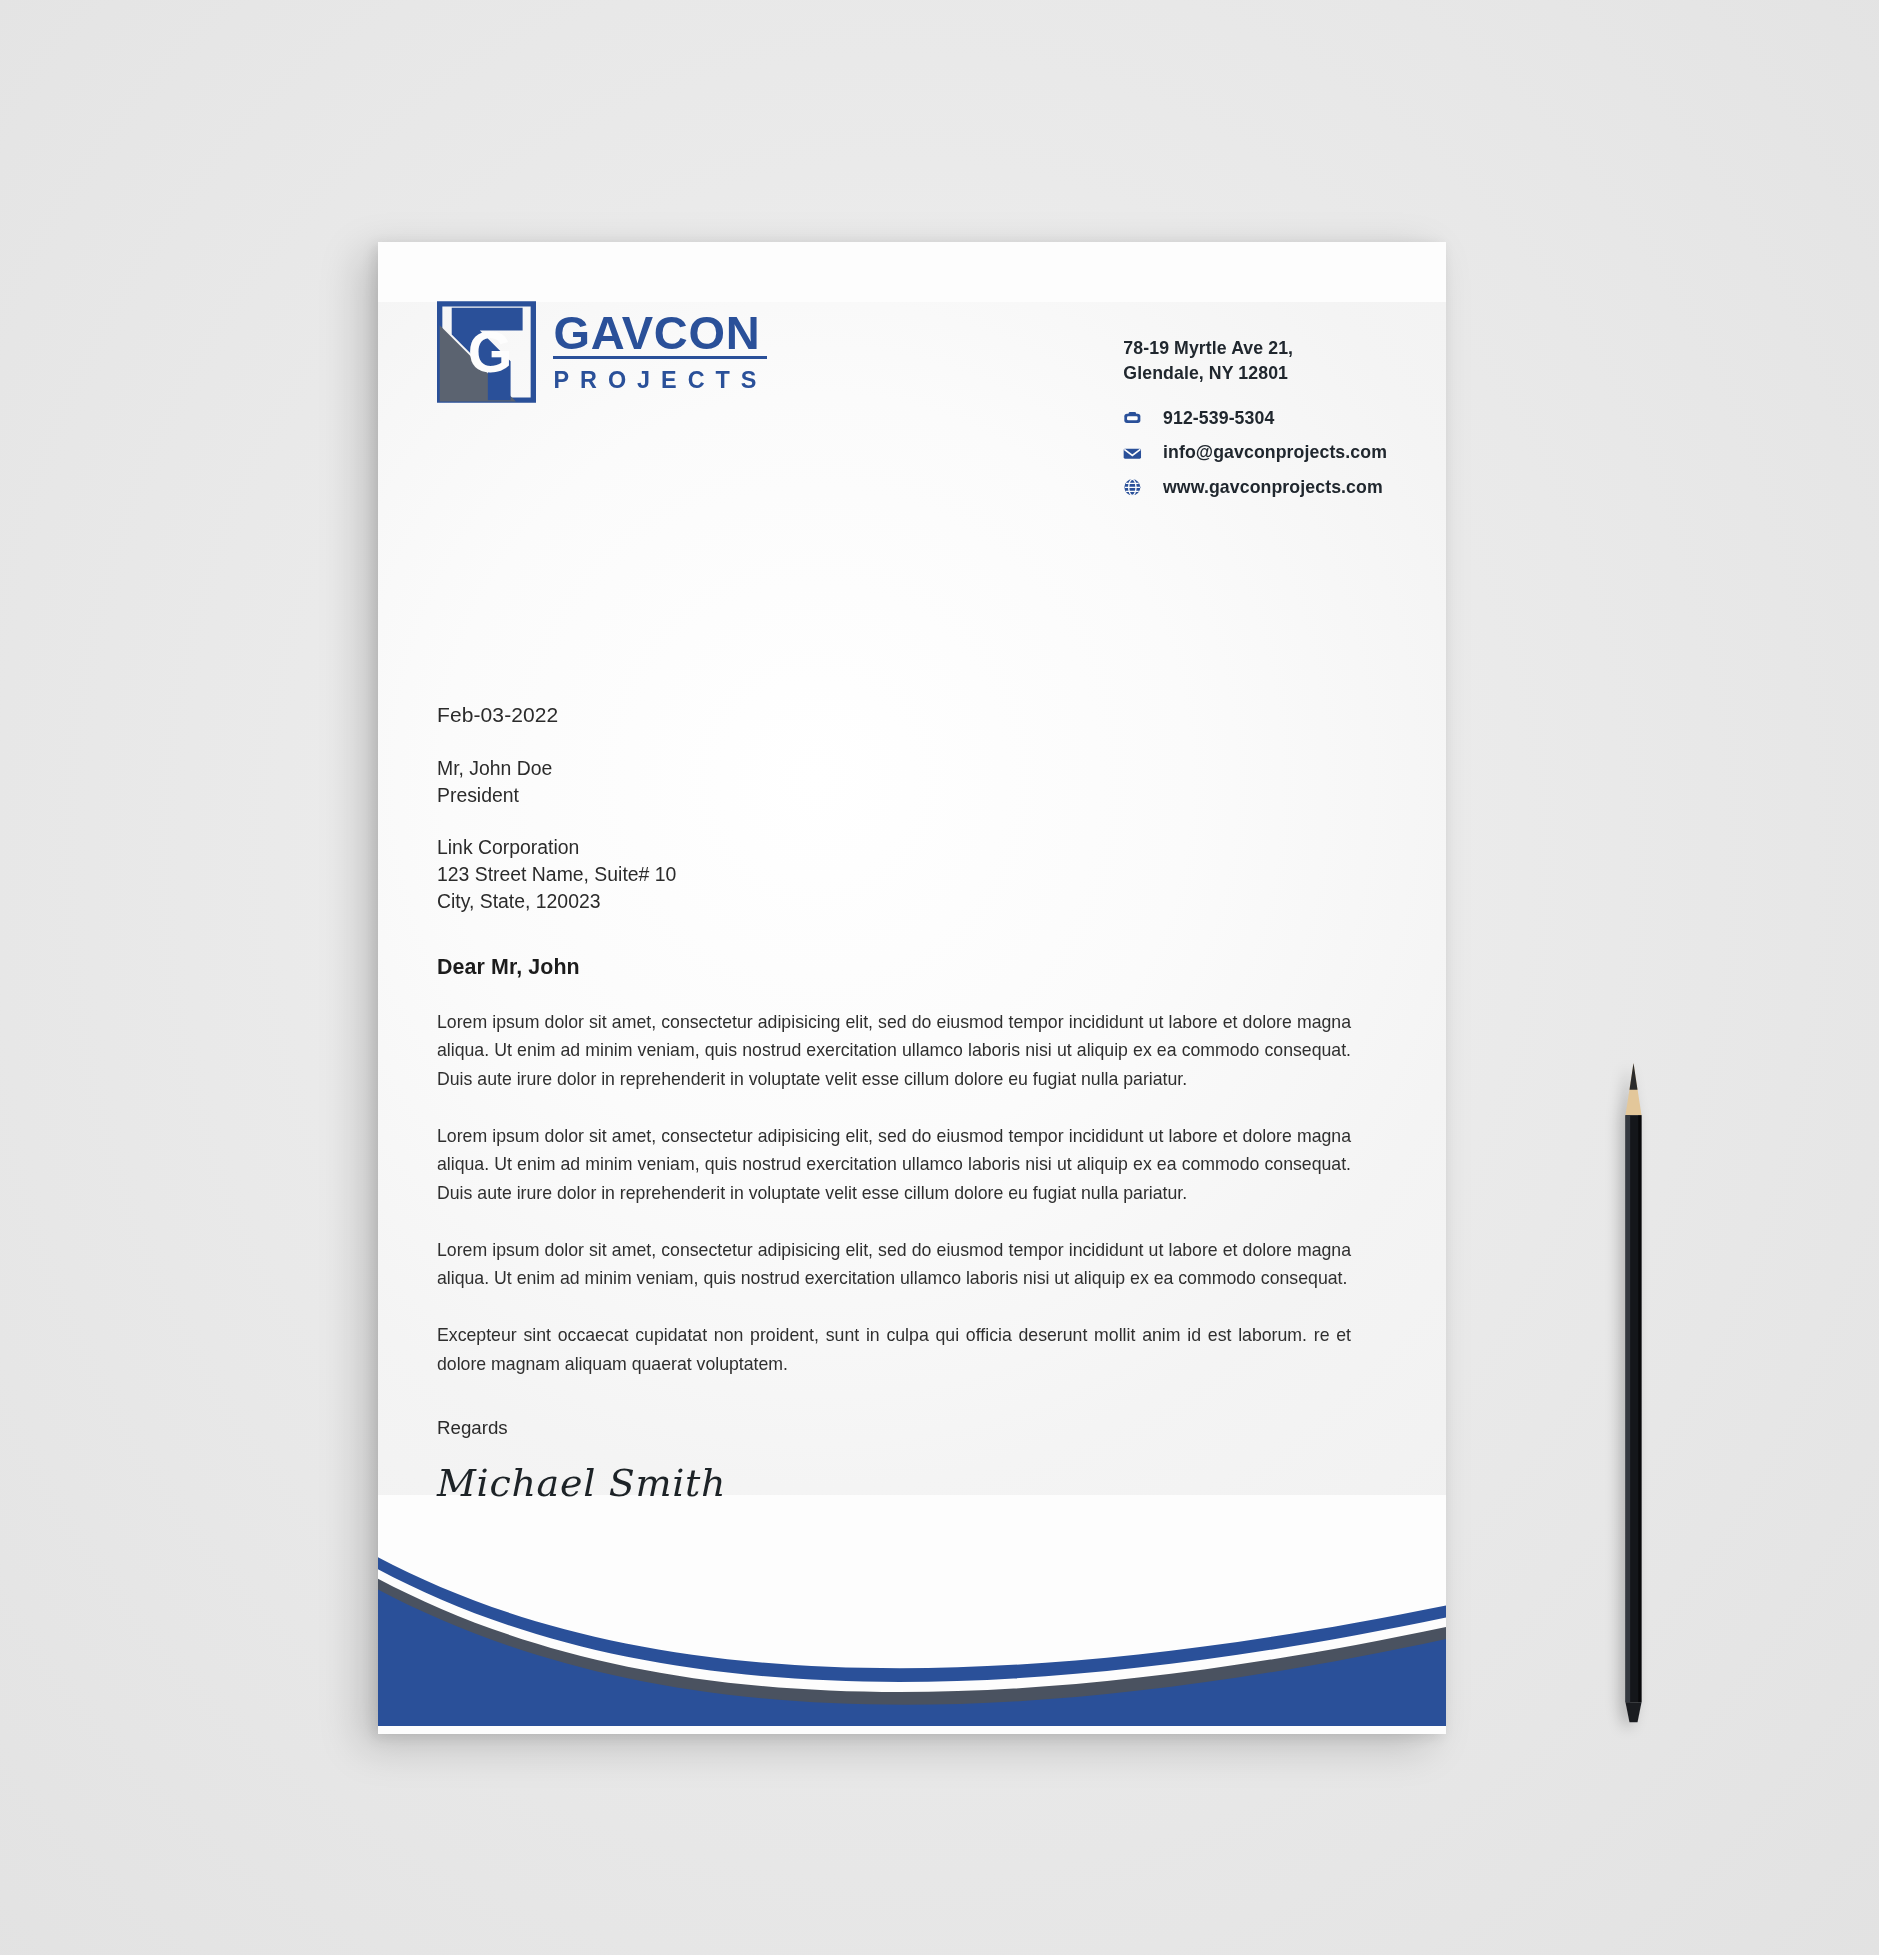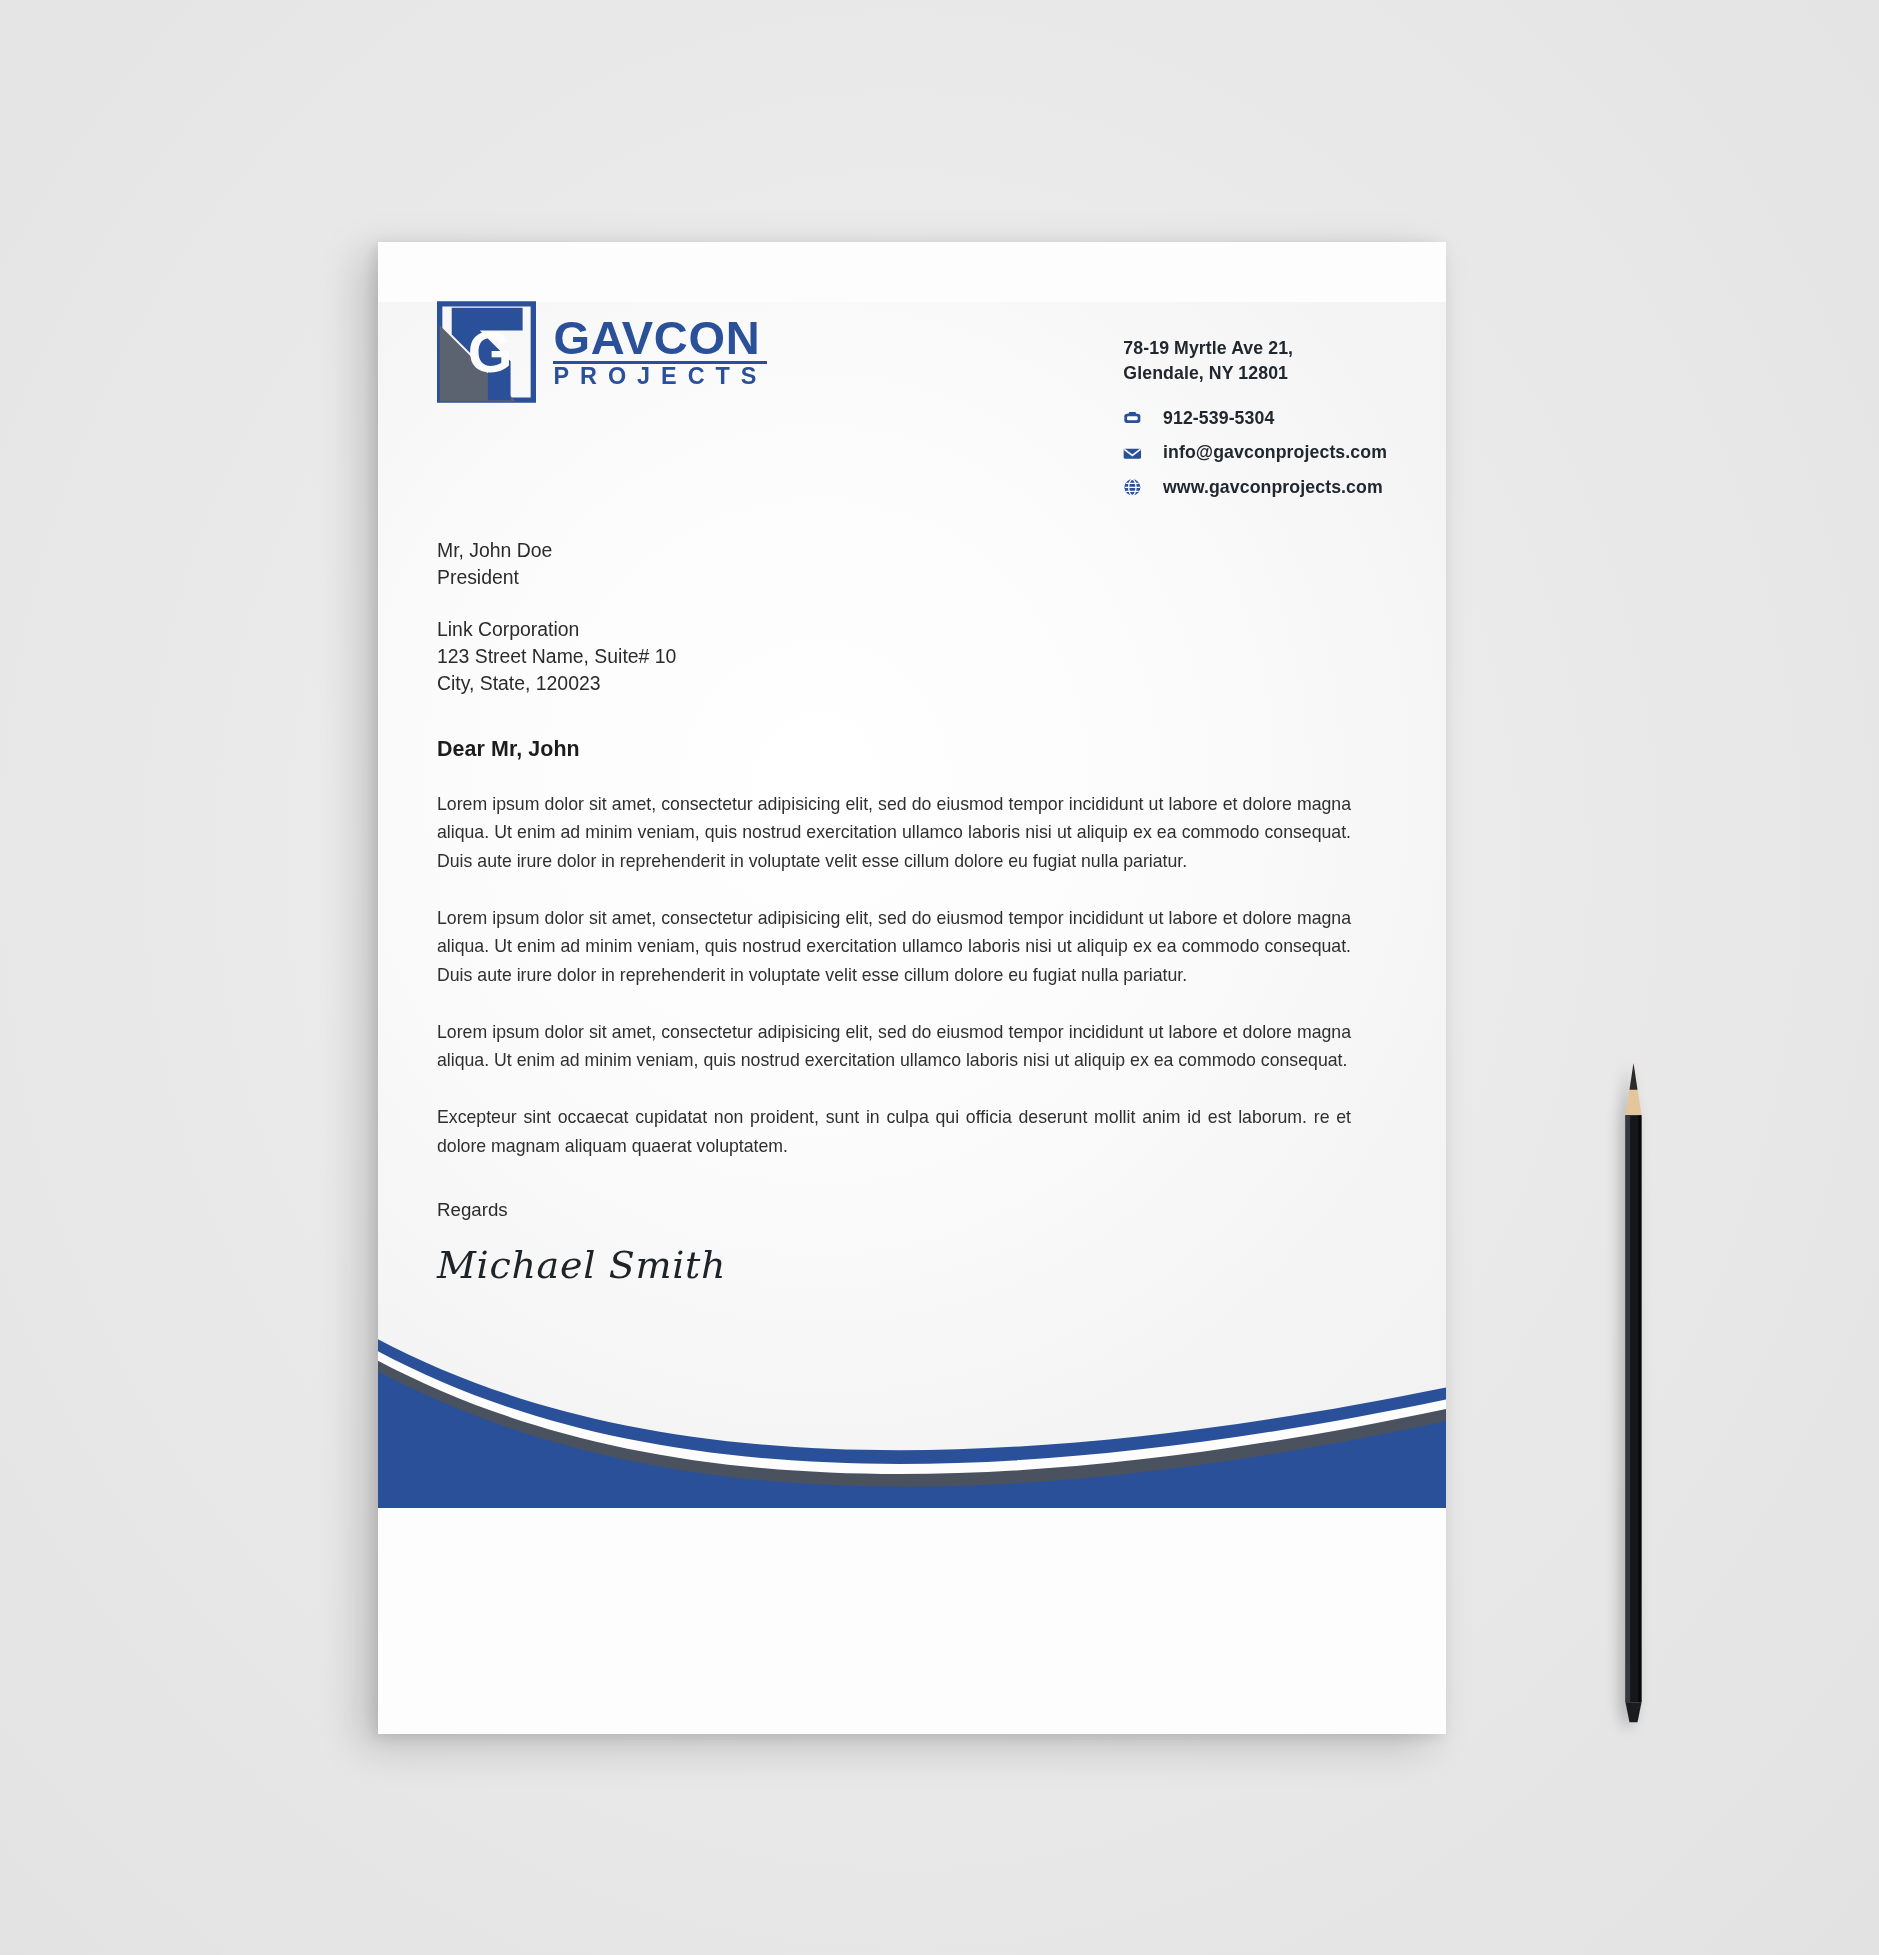--- a/index.html
+++ b/index.html
@@ -57,21 +57,21 @@
     color: #2a5099;
     line-height: 0.98;
     font-family: "Liberation Sans", sans-serif;
   }
   .logo-sub {
     font-size: 23.4px;
     font-weight: bold;
     letter-spacing: 11px;
     color: #2a5099;
     border-top: 3.3px solid #2a5099;
-    padding-top: 0;
+    padding-top: 9px;
     line-height: 1.1;
   }
 
   .contact-block {
     margin-top: 6.7px;
     font-size: 17.7px;
     font-weight: bold;
     color: #20272e;
     line-height: 1.42;
     letter-spacing: 0.1px;
@@ -220,20 +220,21 @@
               <path d="M2.5 14 H25.5 M4.5 8 H23.5 M4.5 20 H23.5" stroke="#fdfdfd" stroke-width="2" fill="none"></path>
             </svg>
           </span>
           <span>www.gavconprojects.com</span>
         </div>
       </div>
     </div>
 
     <div class="body-area">
 
+      <div class="letter-date">Feb-03-2022</div>
 
       <div class="recipient-role">
         <div>Mr, John Doe</div>
         <div>President</div>
       </div>
 
       <div class="recipient-addr">
         <div>Link Corporation</div>
         <div>123 Street Name, Suite# 10</div>
         <div>City, State, 120023</div>

